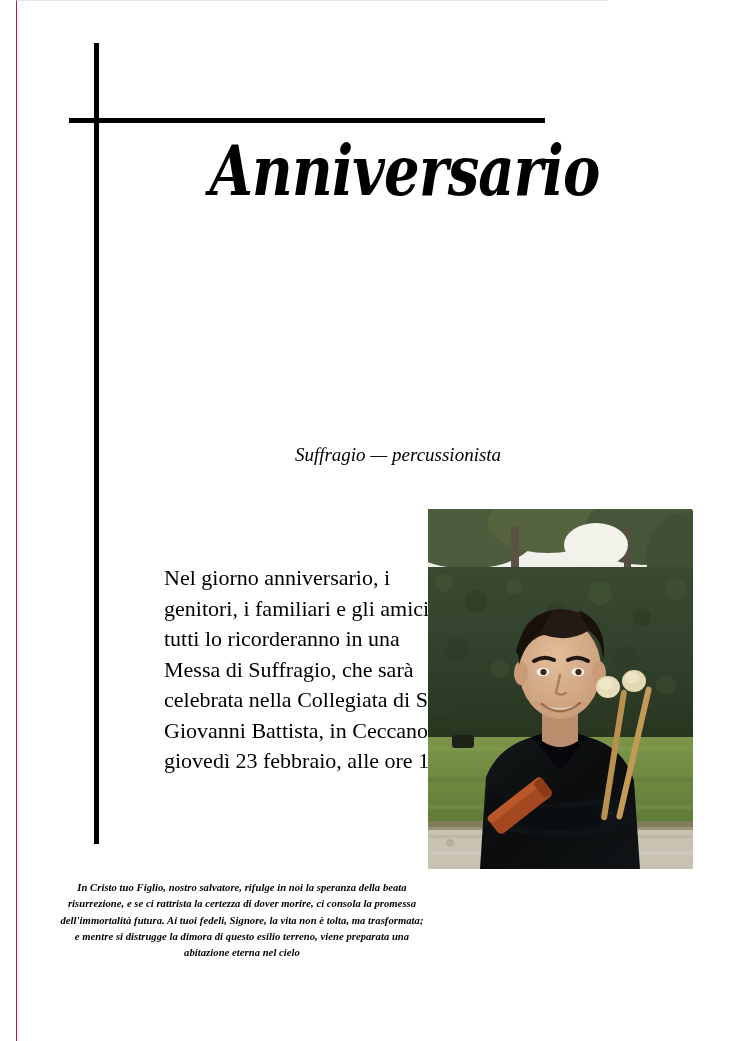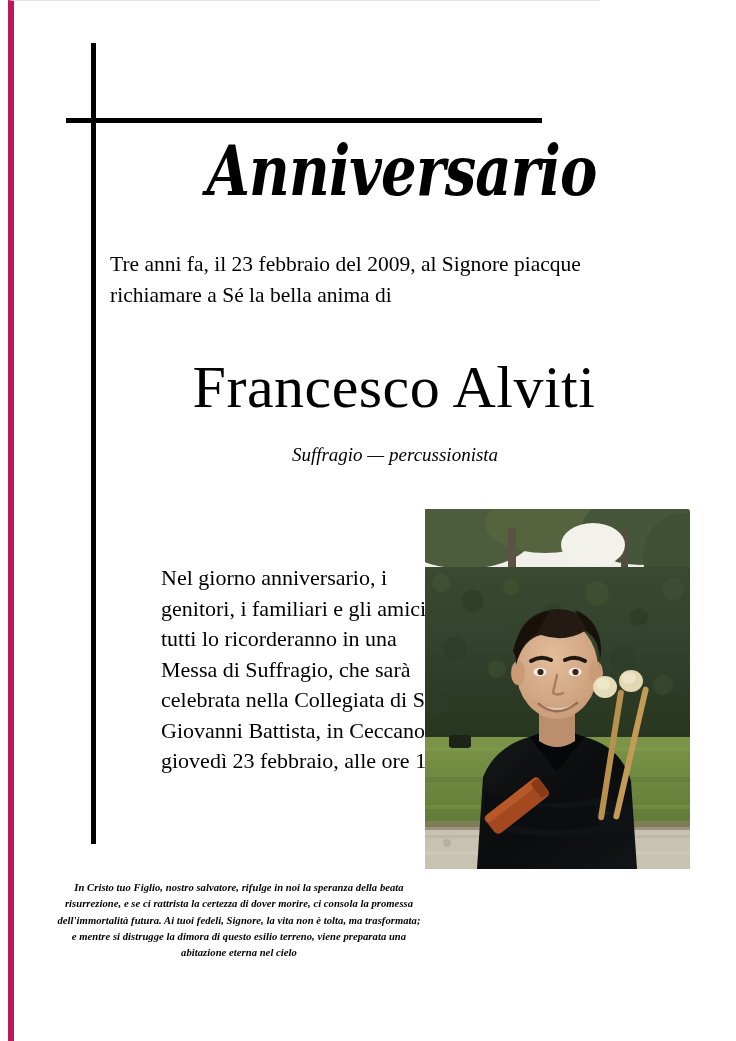--- a/index.html
+++ b/index.html
@@ -11,25 +11,25 @@
     width: 736px;
     height: 1041px;
     position: relative;
     font-family: "Liberation Serif", "DejaVu Serif", serif;
     color: #000000;
     overflow: hidden;
   }
 
   #page {
     position: absolute;
-    left: 8px; top: 0;
+    left: 16px; top: 0;
     width: 592px;
     height: 1041px;
     background: #ffffff;
-    border-left: 6px solid #be185d;
+    border-left: 1px solid #be185d;
     border-top: 1px solid #e6e6e6;
     box-sizing: border-box;
   }
 
   
   .cross-vertical {
     position: absolute;
     left: 77px;
     top: 42px;
     width: 5px;
@@ -140,23 +140,21 @@
 </head>
 <body>
 
 <div id="page">
 
   <div class="cross-vertical"></div>
   <div class="cross-horizontal"></div>
 
   <div class="title">Anniversario</div>
 
-  <div class="intro">Tre anni fa, il 23 febbraio del 2009, al Signore piacque richiamare a Sé la bella anima di</div>
-
-  <div class="name">Francesco Alviti</div>
+
 
   <div class="role">Suffragio — percussionista</div>
 
   <div class="body-text">Nel giorno anniversario, i genitori, i familiari e gli amici tutti lo ricorderanno in una Messa di Suffragio, che sarà celebrata nella Collegiata di S. Giovanni Battista, in Ceccano, giovedì 23 febbraio, alle ore 17</div>
 
   <div class="photo">
     <svg width="265" height="360" viewBox="0 0 265 360">
       <defs>
         <linearGradient id="hedgeGrad" x1="0" y1="0" x2="0" y2="1">
           <stop offset="0%" stop-color="#3a4a31"></stop>

